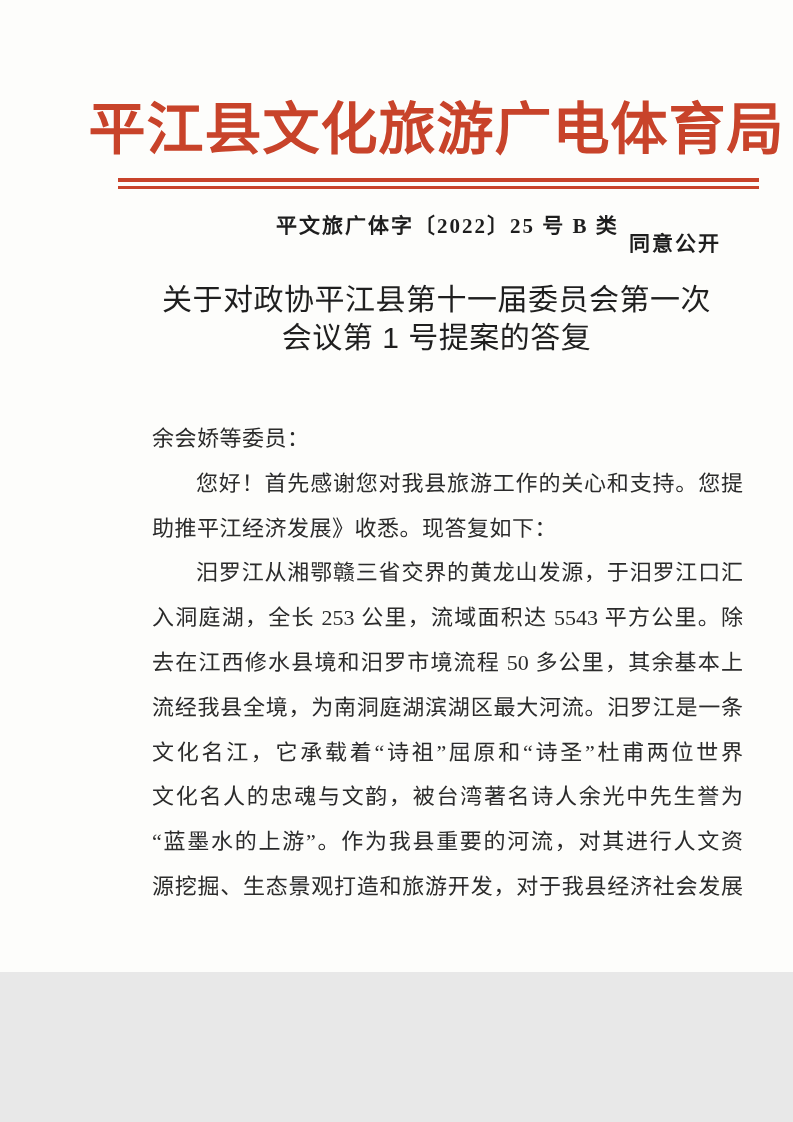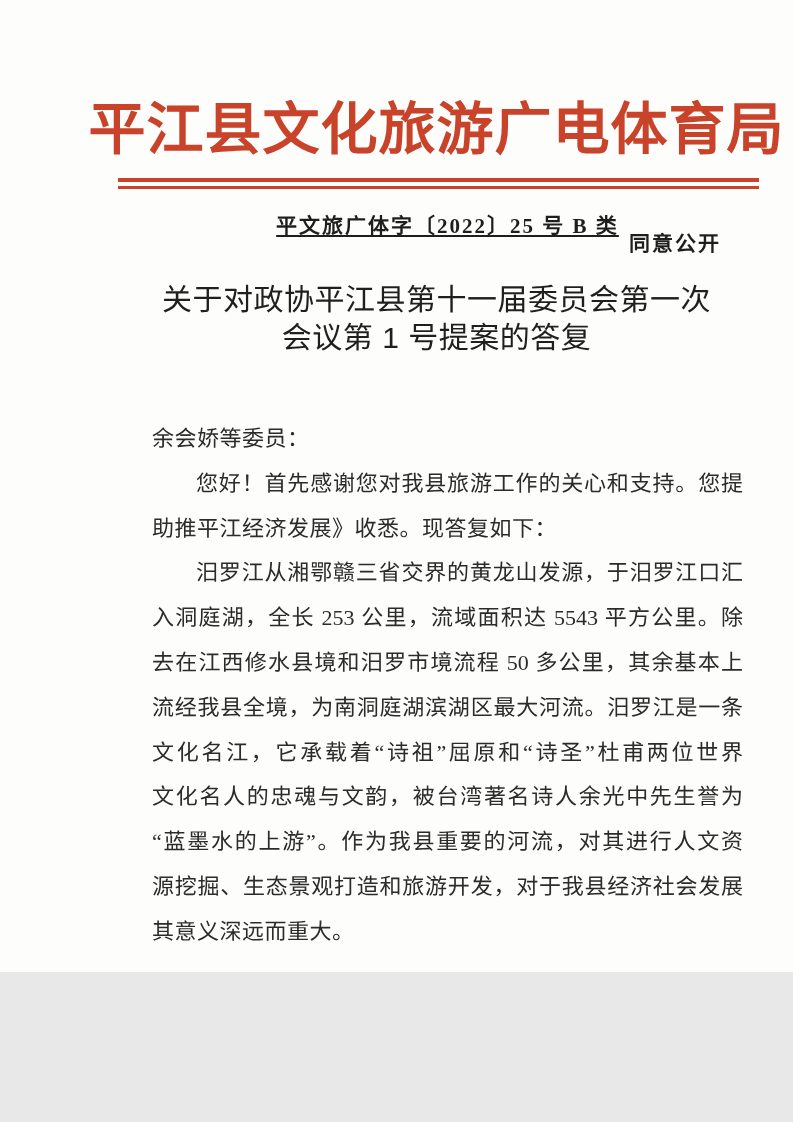--- a/index.html
+++ b/index.html
@@ -38,21 +38,21 @@
     position:relative;
     margin-top:24px;
     height:26px;
     text-align:center;
     font-size:21px;
     line-height:26px;
     font-weight:bold;
     letter-spacing:2px;
     color:#1e1e1e;
   }
-  .refline .docnum{display:inline-block;margin-left:22px;text-decoration:underline;}
+  .refline .docnum{display:inline-block;margin-left:22px;}
   .refline .disclosure{
     position:absolute;
     right:112px;top:0;
     font-weight:bold;
     letter-spacing:2px;
     margin-top:18px;
   }
   
   .doc-title{
     margin-top:42px;
@@ -112,21 +112,20 @@
     <div class="line fill indent">您好！首先感谢您对我县旅游工作的关心和支持。您提</div>
     <div class="line">助推平江经济发展》收悉。现答复如下：</div>
     <div class="line fill indent">汨罗江从湘鄂赣三省交界的黄龙山发源，于汨罗江口汇</div>
     <div class="line fill">入洞庭湖，全长 253 公里，流域面积达 5543 平方公里。除</div>
     <div class="line fill">去在江西修水县境和汨罗市境流程 50 多公里，其余基本上</div>
     <div class="line fill">流经我县全境，为南洞庭湖滨湖区最大河流。汨罗江是一条</div>
     <div class="line fill">文化名江，它承载着“诗祖”屈原和“诗圣”杜甫两位世界</div>
     <div class="line fill">文化名人的忠魂与文韵，被台湾著名诗人余光中先生誉为</div>
     <div class="line fill">“蓝墨水的上游”。作为我县重要的河流，对其进行人文资</div>
     <div class="line fill">源挖掘、生态景观打造和旅游开发，对于我县经济社会发展</div>
-    <div class="line">其意义深远而重大。</div>
   </div>
 
   <div class="rule-bottom">
     <div class="r1"></div>
     <div class="r2"></div>
   </div>
 
 </div>
 
 </body></html>

